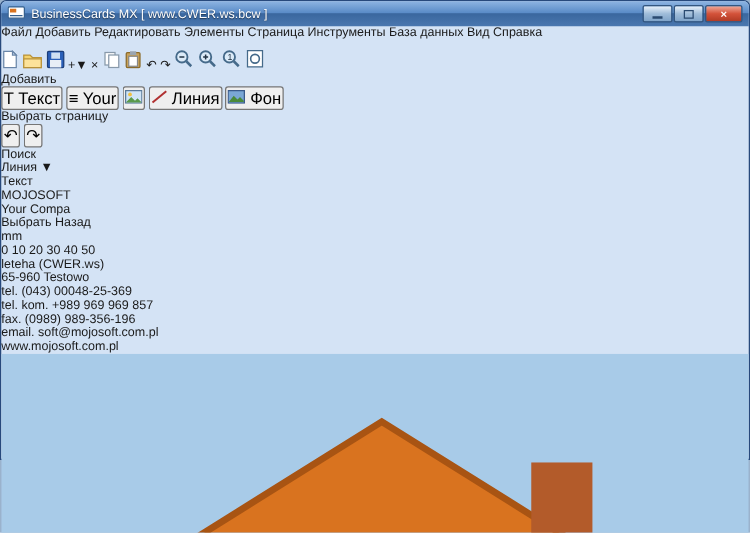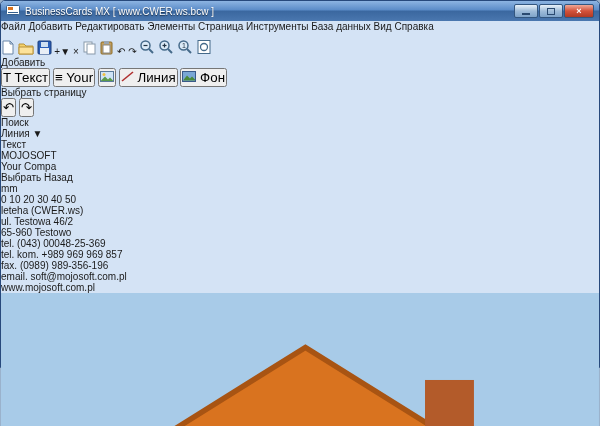--- a/index.html
+++ b/index.html
@@ -249,21 +249,20 @@
           <span class="v-tick" style="top:67px">20</span>
           <span class="v-tick" style="top:97px">30</span>
           <span class="v-tick" style="top:127px">40</span>
           <span class="v-tick" style="top:157px">50</span>
         </div>
         <div class="design">
           <div class="card">
             <div class="card-stripe"></div>
             <div class="card-name">leteha (CWER.ws)</div>
             <div class="card-addr">
-              <div>ul. Testowa 46/2</div>
               <div>65-960 Testowo</div>
               <div>tel. (043) 00048-25-369</div>
               <div>tel. kom. +989 969 969 857</div>
               <div>fax. (0989) 989-356-196</div>
               <div>email. soft@mojosoft.com.pl</div>
               <div>www.mojosoft.com.pl</div>
             </div>
             <div class="card-photo">
               <svg viewBox="0 0 110 84" preserveAspectRatio="none">
                 <rect width="110" height="84" fill="#a8cbe8"></rect>

